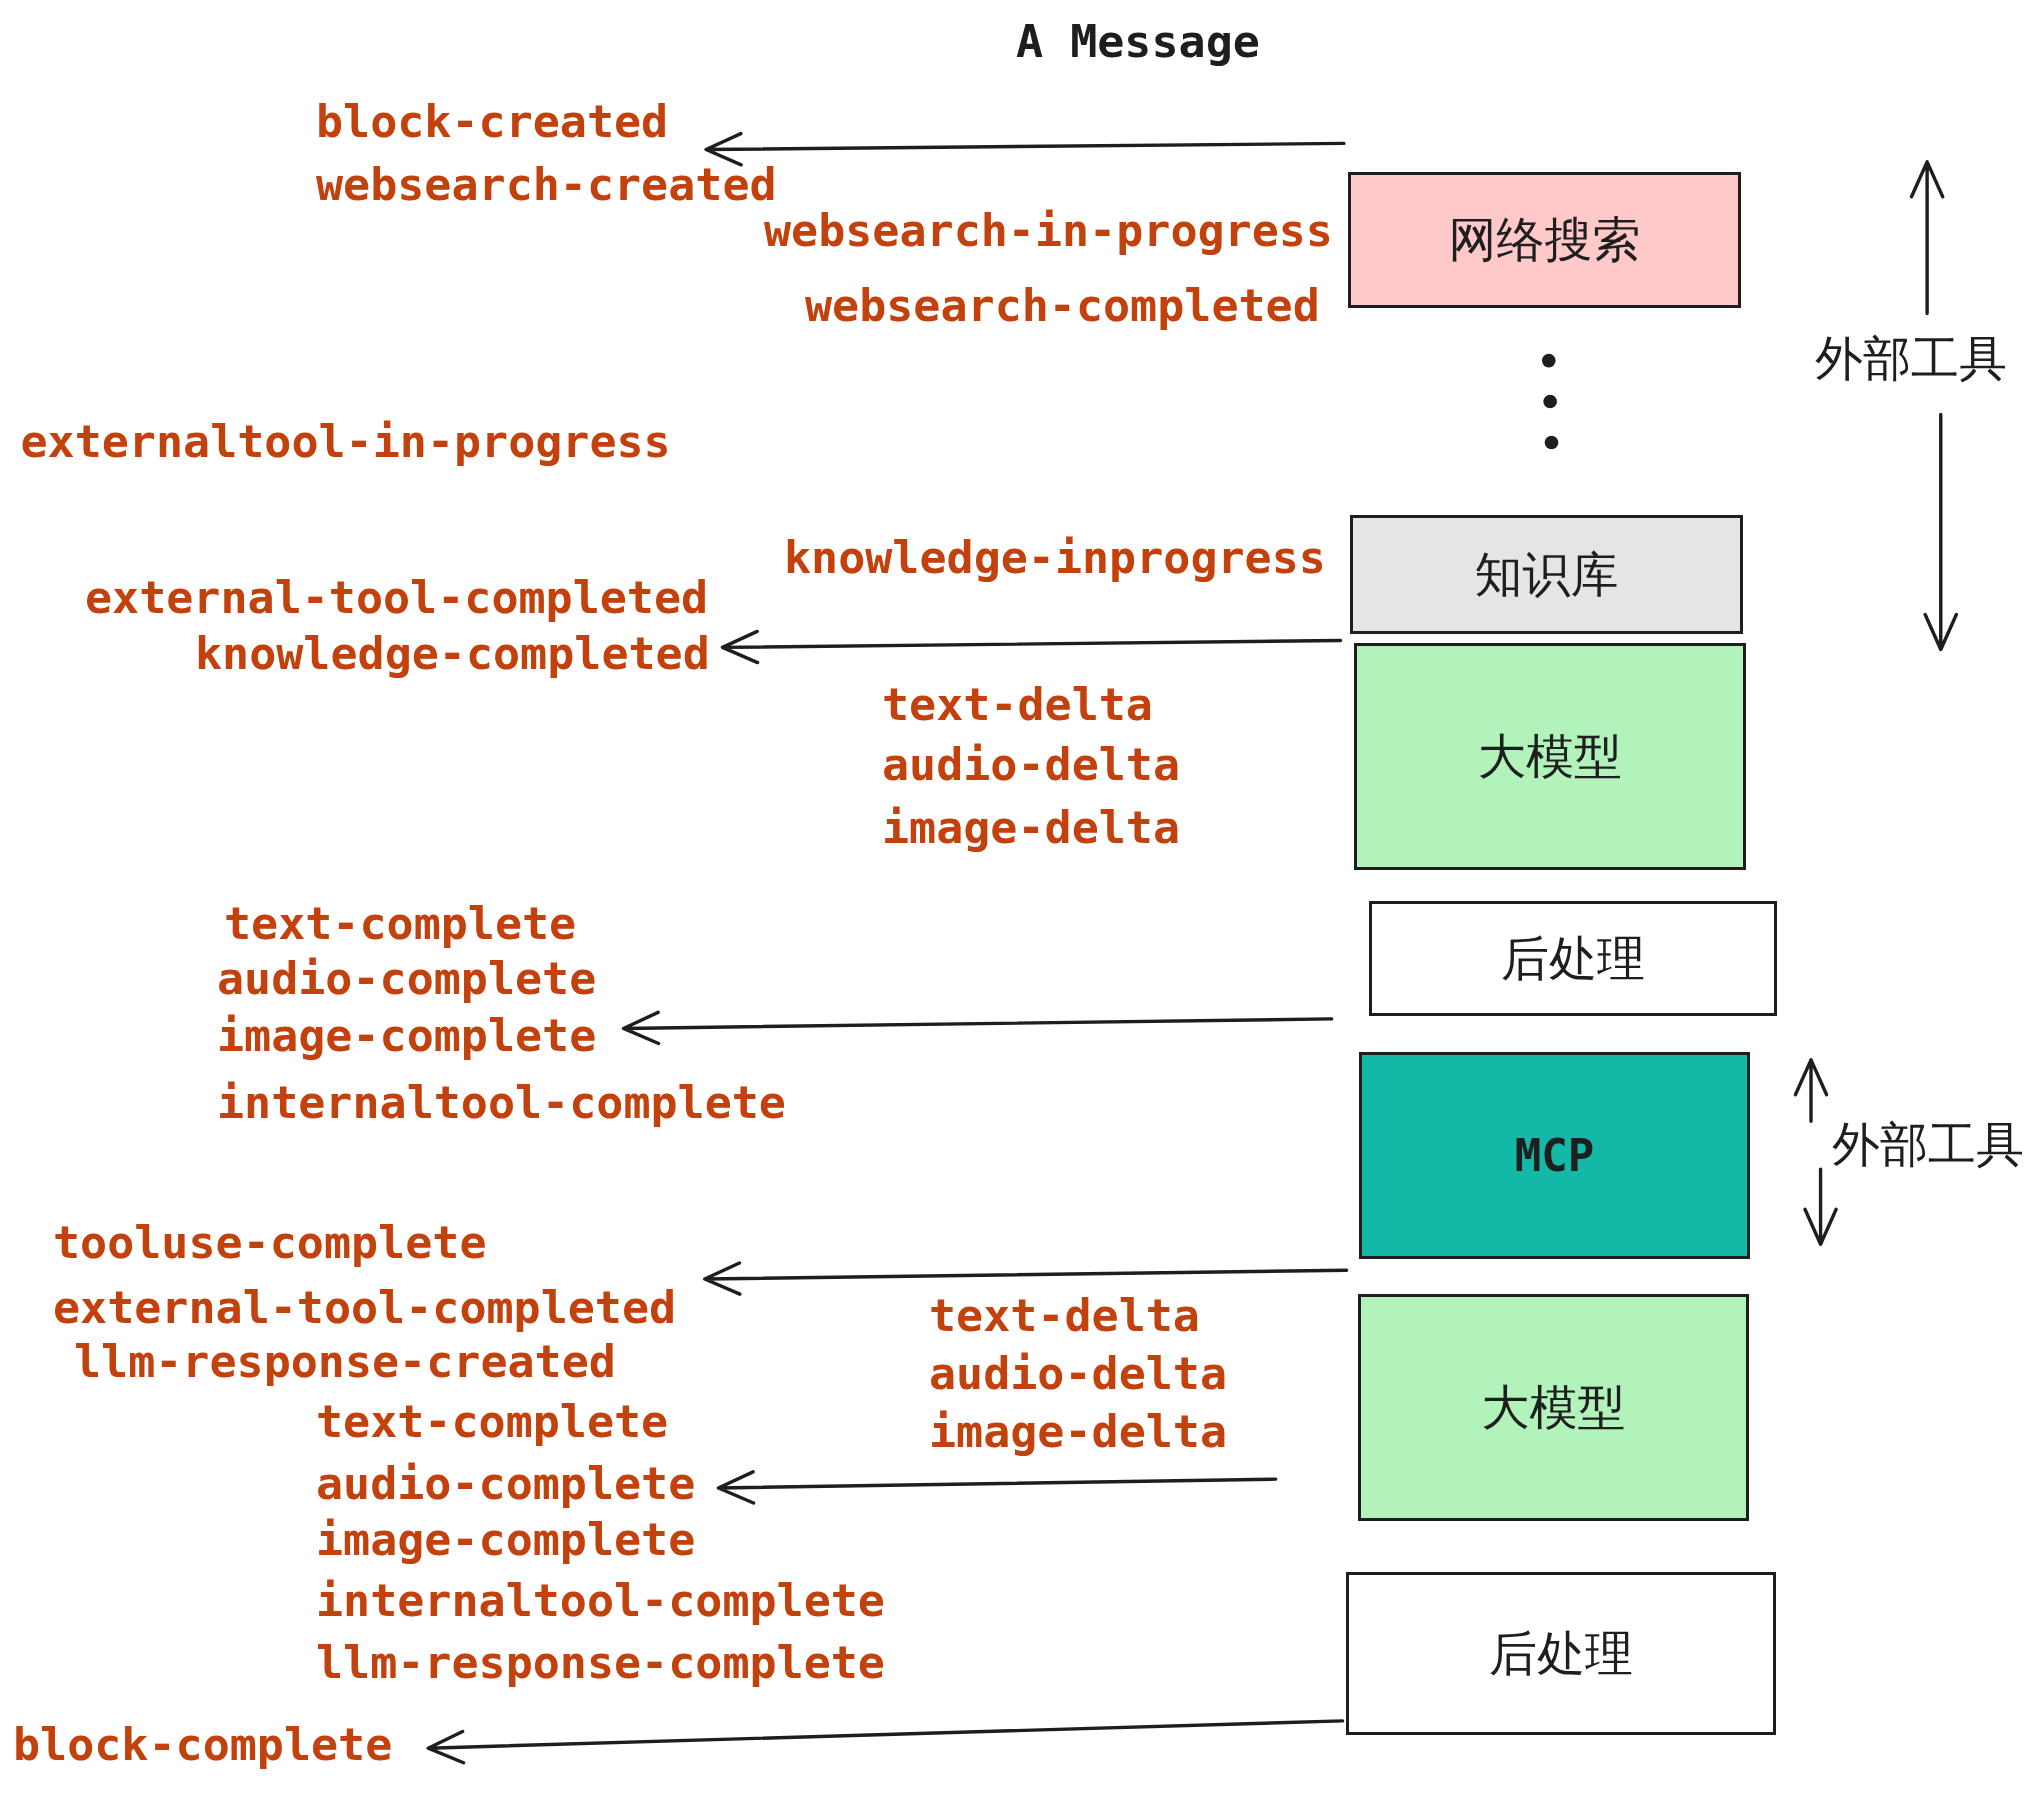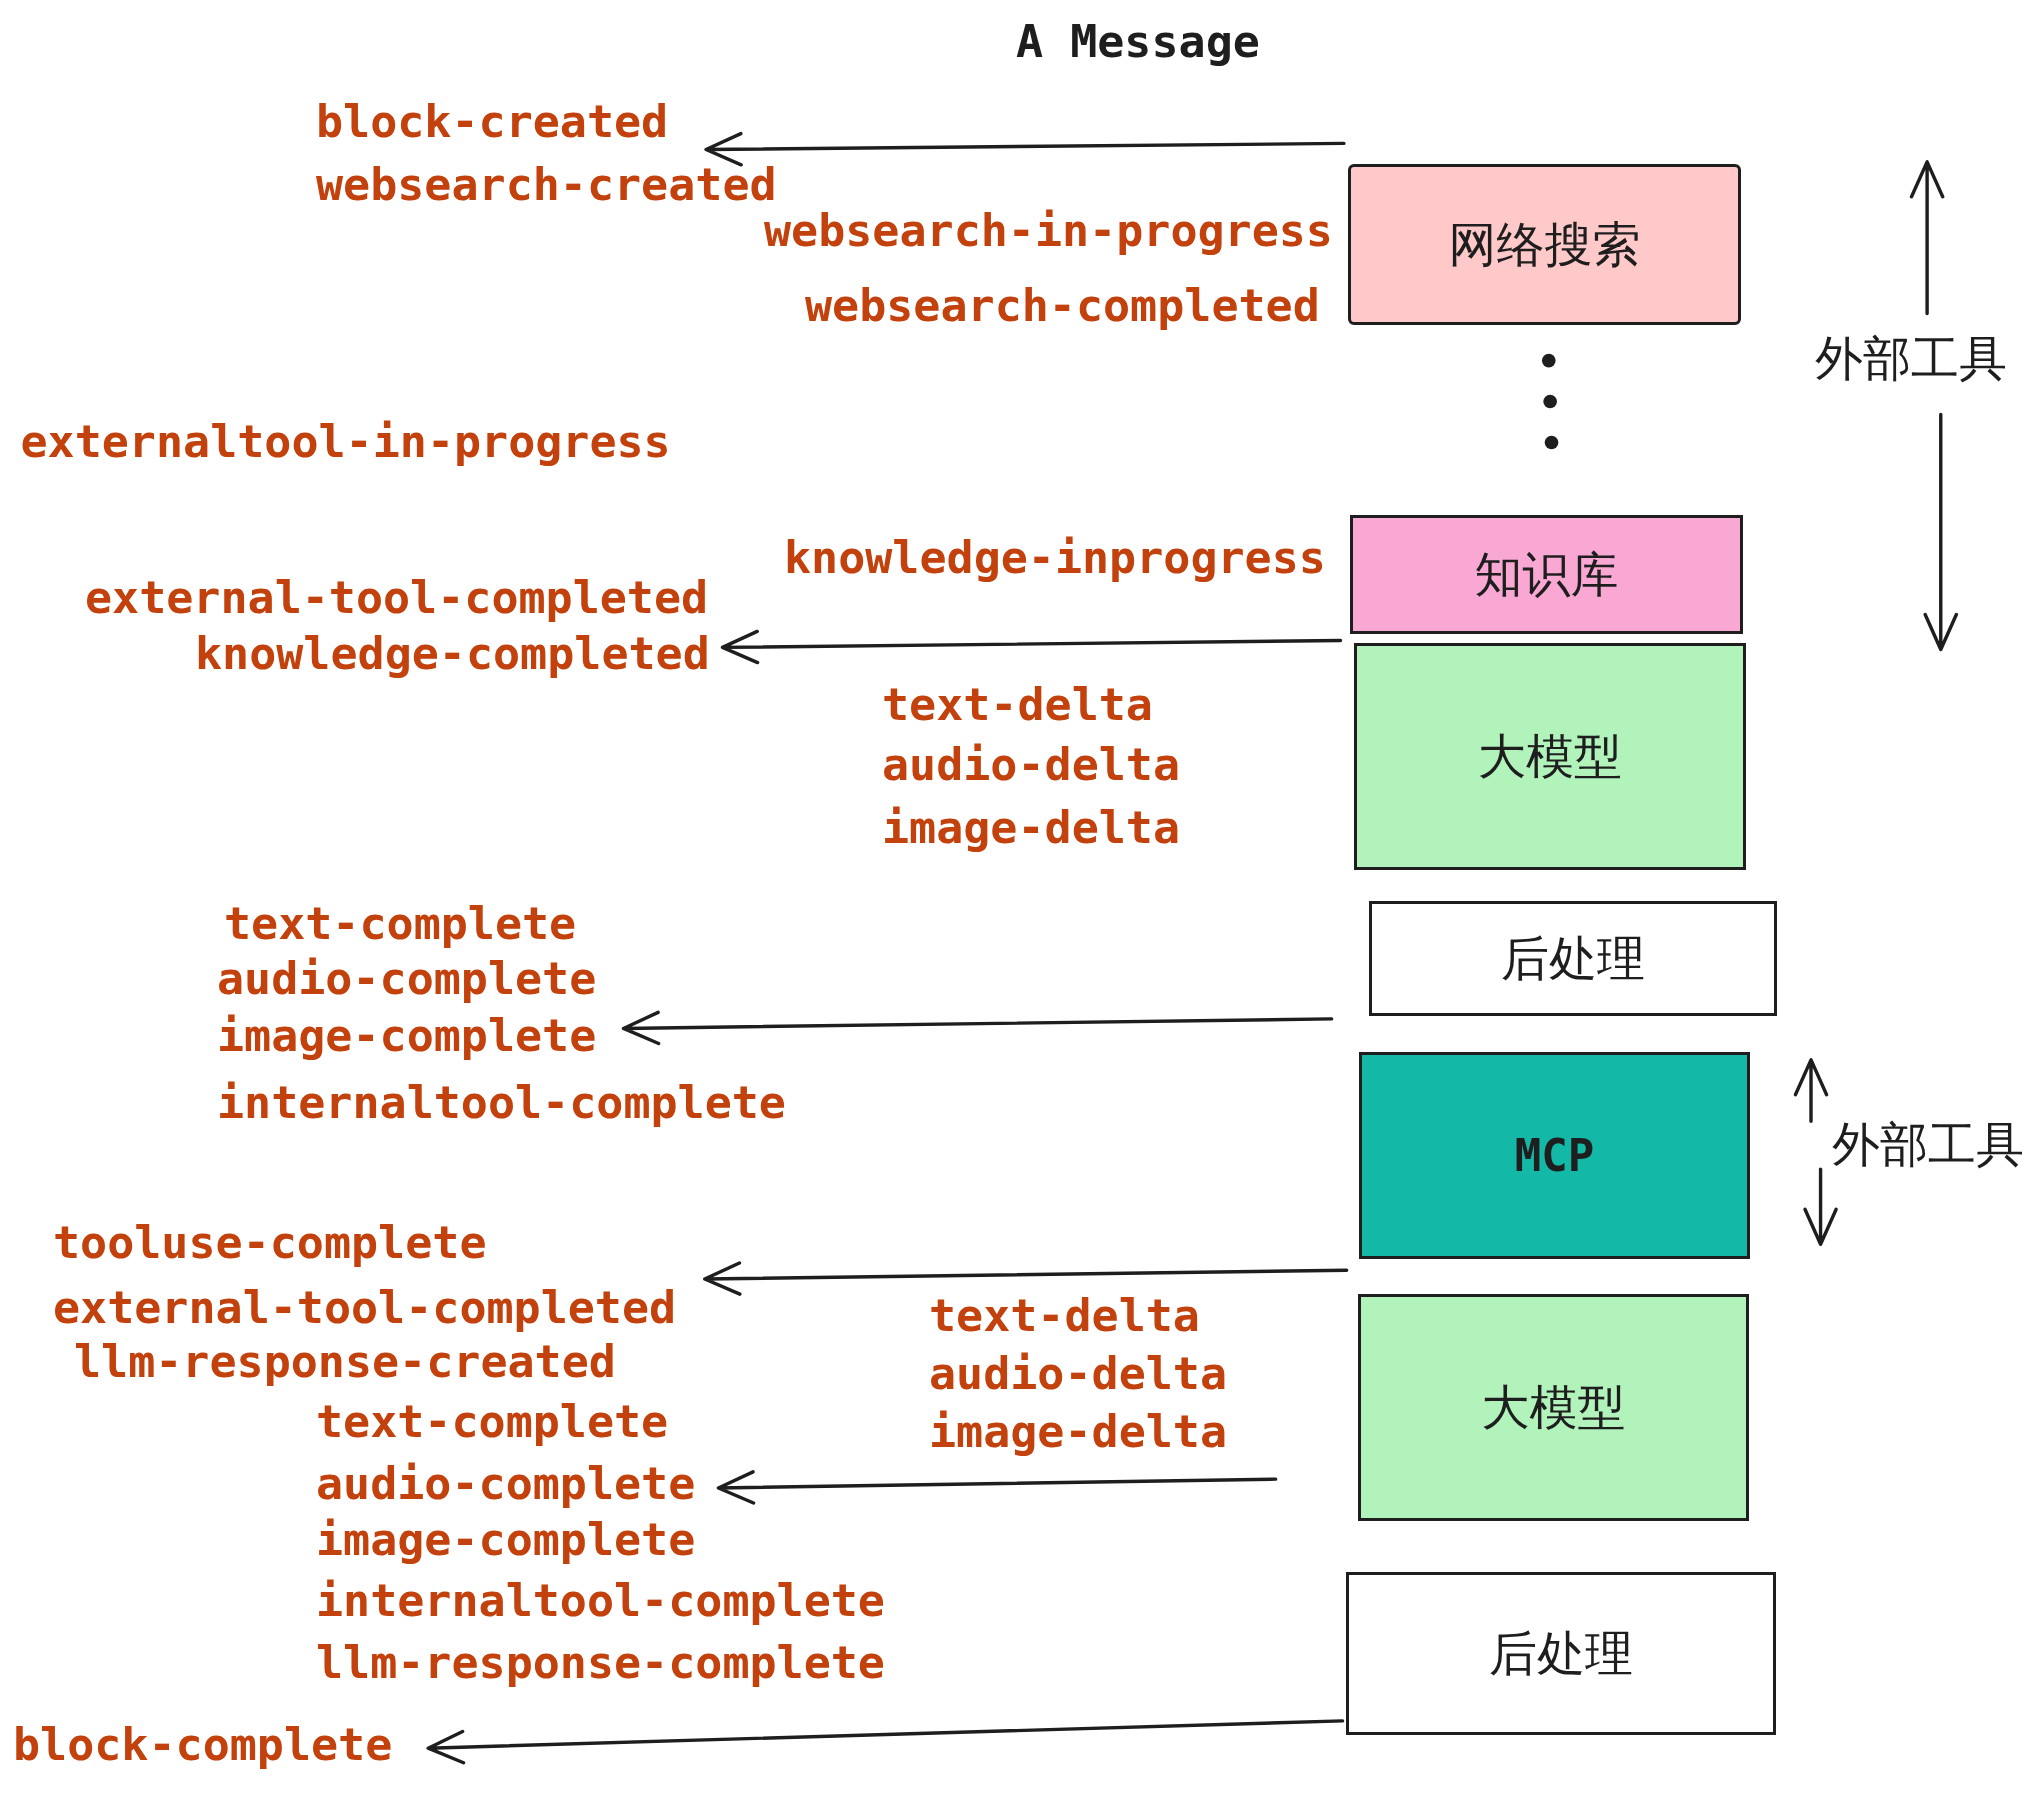--- a/index.html
+++ b/index.html
@@ -82,24 +82,24 @@
       <path d="M 1966 2520 L 627 2560 M 677.4283461125448 2535.648780146502 L 627 2560 L 678.7920147255877 2581.297586968117" fill="none" stroke="#1e1e1e" stroke-width="5" stroke-linecap="round" stroke-linejoin="round"></path>
       <path d="M 2822 459 L 2822 237 M 2844.834585371336 288.13298065748927 L 2822 237 L 2799.165414628664 288.13298065748927" fill="none" stroke="#1e1e1e" stroke-width="5" stroke-linecap="round" stroke-linejoin="round"></path>
       <path d="M 2842 607 L 2842 951 M 2819.165414628664 899.8670193425107 L 2842 951 L 2864.834585371336 899.8670193425107" fill="none" stroke="#1e1e1e" stroke-width="5" stroke-linecap="round" stroke-linejoin="round"></path>
       <path d="M 2652 1642 L 2652 1552 M 2674.834585371336 1603.1329806574893 L 2652 1552 L 2629.165414628664 1603.1329806574893" fill="none" stroke="#1e1e1e" stroke-width="5" stroke-linecap="round" stroke-linejoin="round"></path>
       <path d="M 2666 1712 L 2666 1822 M 2643.165414628664 1770.8670193425107 L 2666 1822 L 2688.834585371336 1770.8670193425107" fill="none" stroke="#1e1e1e" stroke-width="5" stroke-linecap="round" stroke-linejoin="round"></path>
       <circle cx="2268" cy="528" r="10" fill="#1e1e1e"></circle>
       <circle cx="2270" cy="588" r="10" fill="#1e1e1e"></circle>
       <circle cx="2272" cy="648" r="10" fill="#1e1e1e"></circle>
     </svg>
   <div class="page-title" style="left:968px; top:41px;margin-left:48px;">A Message</div>
-<div class="flow-box" style="left: 1348px; top: 164px; width: 393px; height: 161px; background: rgb(255, 201, 201); border-radius: 6px;">
+<div class="flow-box" style="left: 1348px; top: 172px; width: 393px; height: 136px; background: rgb(255, 201, 201);">
       <span class="box-label-cjk">网络搜索</span>
     </div>
-    <div class="flow-box" style="left: 1350px; top: 515px; width: 393px; height: 119px; background: #f9a8d4;">
+    <div class="flow-box" style="left: 1350px; top: 515px; width: 393px; height: 119px; background: #e5e5e5;">
       <span class="box-label-cjk">知识库</span>
     </div>
     <div class="flow-box" style="left: 1354px; top: 643px; width: 392px; height: 227px; background: rgb(178, 242, 187);">
       <span class="box-label-cjk">大模型</span>
     </div>
     <div class="flow-box" style="left: 1369px; top: 901px; width: 408px; height: 115px; background: rgb(255, 255, 255);">
       <span class="box-label-cjk">后处理</span>
     </div>
     <div class="flow-box" style="left: 1359px; top: 1052px; width: 391px; height: 207px; background: #14b8a6;">
       <span class="box-label-mono">MCP</span>

